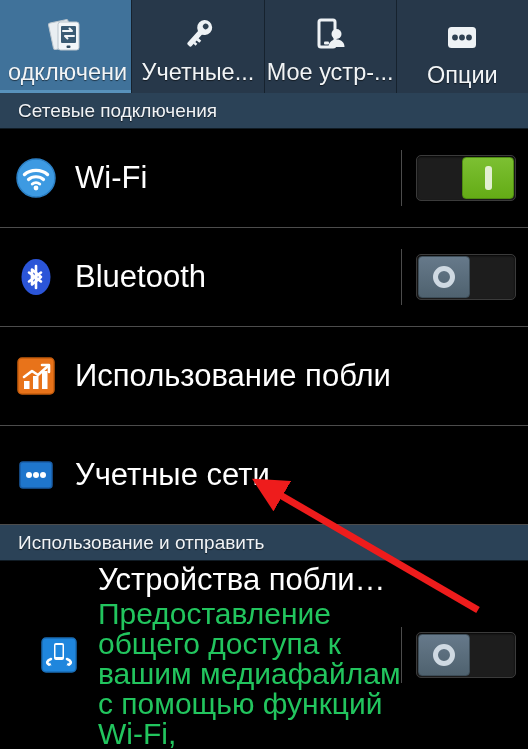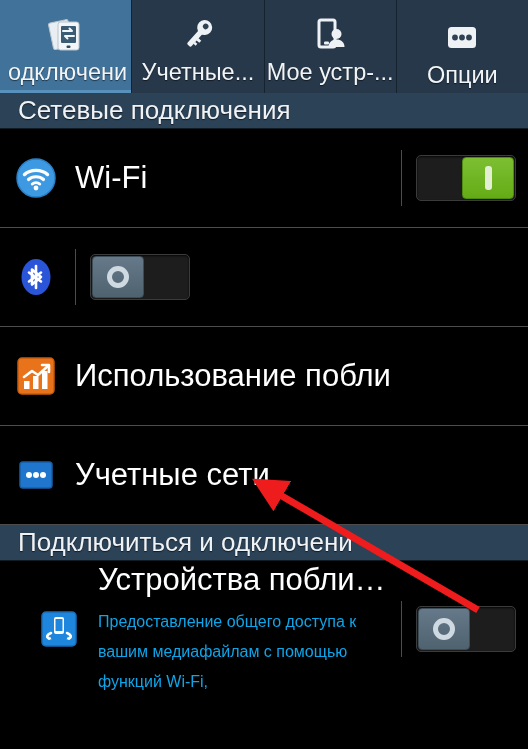--- a/index.html
+++ b/index.html
@@ -70,21 +70,21 @@
   }
 
   
   .section-header {
     background: #2b4257;
     height: 36px;
     display: flex;
     align-items: center;
     padding-left: 18px;
     box-sizing: border-box;
-    font-size: 26px;
+    font-size: 19px;
     color: #f0f3f6;
     text-shadow: 0 1px 1px rgba(0,0,0,.6);
     border-bottom: 1px solid #101b24;
   }
 
   
   .row {
     position: relative;
     display: flex;
     align-items: center;
@@ -112,24 +112,23 @@
     justify-content: flex-start;
   }
   .row-title {
     font-size: 31px;
     line-height: 38px;
     color: #ffffff;
     white-space: nowrap;
     overflow: visible;
   }
   .row-subtitle {
-    font-size: 16px;
+    font-size: 30px;
     line-height: 30px;
-    color: #0ea5e9;
-    margin-top: 8px;
+    color: #22c55e;
   }
   .row-widget {
     flex: 0 0 auto;
     display: flex;
     align-items: center;
     padding-right: 12px;
   }
   .divider-v {
     width: 1px;
     height: 56px;
@@ -295,20 +294,23 @@
 
 <div class="row">
   <span class="row-icon">
     <svg width="42" height="42" viewBox="0 0 42 42">
       <ellipse cx="21" cy="21" rx="14.5" ry="18" fill="#2b55d8"></ellipse>
       <path d="M17 13.5l9 7.5-9 7.5V13.5z" fill="none" stroke="#ffffff" stroke-width="2.6" stroke-linejoin="round"></path>
       <path d="M14 16.5l12 9M14 25.5l12-9" stroke="#ffffff" stroke-width="2.6" stroke-linecap="round"></path>
       <path d="M21 10v22" stroke="#ffffff" stroke-width="2.6" stroke-linecap="round"></path>
     </svg>
   </span>
+  <span class="row-text">
+    <span class="row-title">Bluetooth</span>
+  </span>
   <span class="row-widget">
     <span class="divider-v"></span>
     <span class="toggle off">
       <span class="knob">
         <span class="knob-ring"></span>
       </span>
     </span>
   </span>
 </div>
 
@@ -338,21 +340,21 @@
       <circle cx="21" cy="21" r="3" fill="#ffffff"></circle>
       <circle cx="28" cy="21" r="3" fill="#ffffff"></circle>
     </svg>
   </span>
   <span class="row-text">
     <span class="row-title">Учетные сети</span>
   </span>
 </div>
 
 <div class="section-header">
-  <span>Подключиться и одключени</span>
+  <span>Использование и отправить</span>
 </div>
 
 <div class="row tall no-border clip-bottom">
   <span class="row-icon">
     <svg width="42" height="42" viewBox="0 0 42 42">
       <rect x="4" y="4" width="34" height="34" rx="4" fill="#1f86dd"></rect>
       <rect x="4" y="4" width="34" height="34" rx="4" fill="none" stroke="#1a6cb4" stroke-width="1.5"></rect>
       <rect x="16" y="9" width="10" height="17" rx="2" fill="#ffffff"></rect>
       <rect x="17.5" y="11" width="7" height="12" rx="0.5" fill="#1f86dd"></rect>
       <path d="M13 25c-4 1.5-5 4-2 5.6" stroke="#ffffff" stroke-width="2.6" fill="none" stroke-linecap="round"></path>

